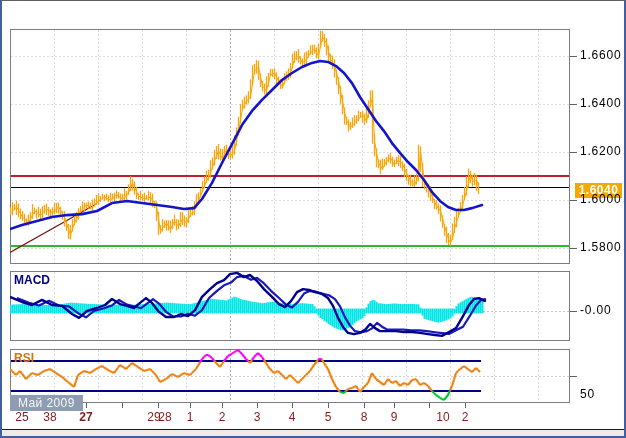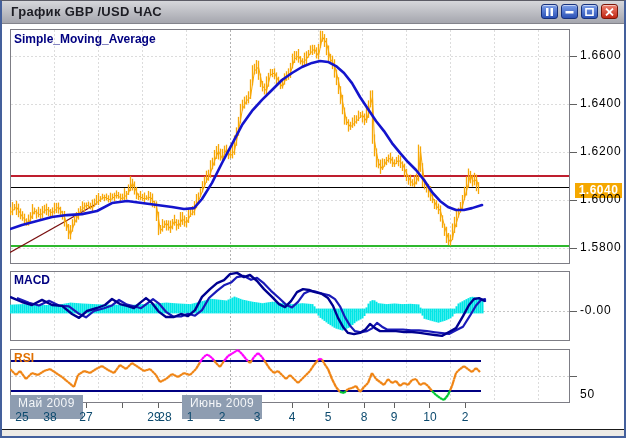--- a/index.html
+++ b/index.html
@@ -14,64 +14,37 @@
         box-shadow:inset 0 1px 0 rgba(255,255,255,.55);cursor:pointer;}
   .wbtn.close{background:linear-gradient(#ef8371,#c12714);border-color:#7c1507;}
   .panel{position:absolute;left:8px;width:560px;background:#fff;border:1px solid #7d7d85;box-sizing:border-box;}
   #panel-main{top:28px;height:235px;}
   #panel-macd{top:270px;height:70px;}
   #panel-rsi{top:348px;height:54px;}
   .plabel{position:absolute;font-size:12px;font-weight:bold;z-index:5;}
   #chart-svg{position:absolute;left:0;top:0;pointer-events:none;z-index:4;}
   #labels{position:absolute;left:0;top:0;width:626px;height:438px;pointer-events:none;z-index:6;}
   .ylab{position:absolute;left:578px;font-size:12px;color:#000;letter-spacing:0.8px;}
-  .xlab{position:absolute;top:409px;font-size:12px;color:#0c4a6e;transform:translateX(-50%);}
+  .xlab{position:absolute;top:409px;font-size:12px;color:#7f1d1d;transform:translateX(-50%);}
   .badge{position:absolute;left:573px;width:47px;height:15px;background:#f5a800;color:#fff;
          font-size:12px;font-weight:bold;text-align:center;line-height:15px;letter-spacing:0.5px;}
-  .month{position:absolute;top:394px;height:24px;background:#8e9db1;color:#f4f6f8;font-size:12px;
+  .month{position:absolute;top:394px;height:16px;background:#8e9db1;color:#f4f6f8;font-size:12px;
          line-height:16px;padding:0 8px;letter-spacing:0.4px;}
   .bottomline{position:absolute;left:0;top:428px;width:622px;height:1px;background:#1a1a1a;}
   .bottomstrip{position:absolute;left:0;top:429px;width:622px;height:6px;background:#edebe6;}
 </style>
 </head>
 <body>
 
 <div class="window">
-  <div class="titlebar">
-    <span class="title">График GBP /USD  ЧАС</span>
-    <div class="winbtns">
-      <div class="wbtn">
-        <svg width="9" height="8">
-            <rect x="1" y="0" width="2.5" height="8" fill="#fff"></rect>
-            <rect x="5.5" y="0" width="2.5" height="8" fill="#fff"></rect>
-          </svg>
-      </div>
-      <div class="wbtn">
-        <svg width="9" height="8">
-            <rect x="0.5" y="3" width="8" height="2.5" fill="#fff"></rect>
-          </svg>
-      </div>
-      <div class="wbtn">
-        <svg width="9" height="8">
-            <rect x="1" y="0.75" width="7" height="6.5" fill="none" stroke="#fff" stroke-width="1.6"></rect>
-          </svg>
-      </div>
-      <div class="wbtn close">
-        <svg width="9" height="8">
-            <path d="M1 0.5 L8 7.5 M8 0.5 L1 7.5" stroke="#fff" stroke-width="1.8"></path>
-          </svg>
-      </div>
-    </div>
-  </div>
 
   <div class="panel" id="panel-main"></div>
   <div class="panel" id="panel-macd"></div>
   <div class="panel" id="panel-rsi"></div>
 
-  <span class="plabel" style="left:12px;top:31px;color:#000080;">Simple_Moving_Average</span>
   <span class="plabel" style="left:12px;top:272px;color:#000080;">MACD</span>
   <span class="plabel" style="left:12px;top:350px;color:#e07000;">RSI</span>
 
   <svg id="chart-svg" width="626" height="438">
       <defs>
         <clipPath id="clipMain">
           <rect x="8" y="28" width="560" height="235"></rect>
         </clipPath>
         <clipPath id="clipMacd">
           <rect x="8" y="270" width="560" height="70"></rect>
@@ -865,39 +838,38 @@
       <line x1="326.5" y1="402" x2="326.5" y2="407" stroke="#606060" stroke-width="1" shape-rendering="crispEdges"></line>
       <line x1="362.5" y1="402" x2="362.5" y2="407" stroke="#606060" stroke-width="1" shape-rendering="crispEdges"></line>
       <line x1="392.5" y1="402" x2="392.5" y2="407" stroke="#606060" stroke-width="1" shape-rendering="crispEdges"></line>
       <line x1="427.5" y1="402" x2="427.5" y2="407" stroke="#606060" stroke-width="1" shape-rendering="crispEdges"></line>
       <line x1="463.5" y1="402" x2="463.5" y2="407" stroke="#606060" stroke-width="1" shape-rendering="crispEdges"></line>
     </svg>
 
   <div id="labels">
     <div class="badge" style="top:182px;">1.6040</div>
     <div class="month" id="month0" style="left: 8px;">Май 2009</div>
-    <div class="month" id="month1" style="left: 180px;">Июнь 2009</div>
   <div class="ylab" style="top: 47px;">1.6600</div>
       <div class="ylab" style="top: 95px;">1.6400</div>
       <div class="ylab" style="top: 143px;">1.6200</div>
       <div class="ylab" style="top: 191px;">1.6000</div>
       <div class="ylab" style="top: 239px;">1.5800</div>
       <div class="ylab" style="top: 302px;">-0.00</div>
       <div class="ylab" style="top: 386px;">50</div>
       <div class="xlab" style="left: 20px;">25</div>
       <div class="xlab" style="left: 48px;">38</div>
-      <div class="xlab" style="left: 84px;">27</div>
+      <div class="xlab" style="left: 84px; font-weight: bold;">27</div>
       <div class="xlab" style="left: 120px; margin-left: 43px;">28</div>
       <div class="xlab" style="left: 152px;">29</div>
       <div class="xlab" style="left: 188px;">1</div>
       <div class="xlab" style="left: 220px;">2</div>
       <div class="xlab" style="left: 255px;">3</div>
       <div class="xlab" style="left: 290px;">4</div>
       <div class="xlab" style="left: 326px;">5</div>
       <div class="xlab" style="left: 362px;">8</div>
       <div class="xlab" style="left: 392px;">9</div>
-      <div class="xlab" style="left: 428px;">10</div>
+      <div class="xlab" style="left: 441px;">10</div>
       <div class="xlab" style="left: 463px;">2</div>
     </div>
 
   <div class="bottomline"></div>
   <div class="bottomstrip"></div>
 </div>
 
 </body></html>

